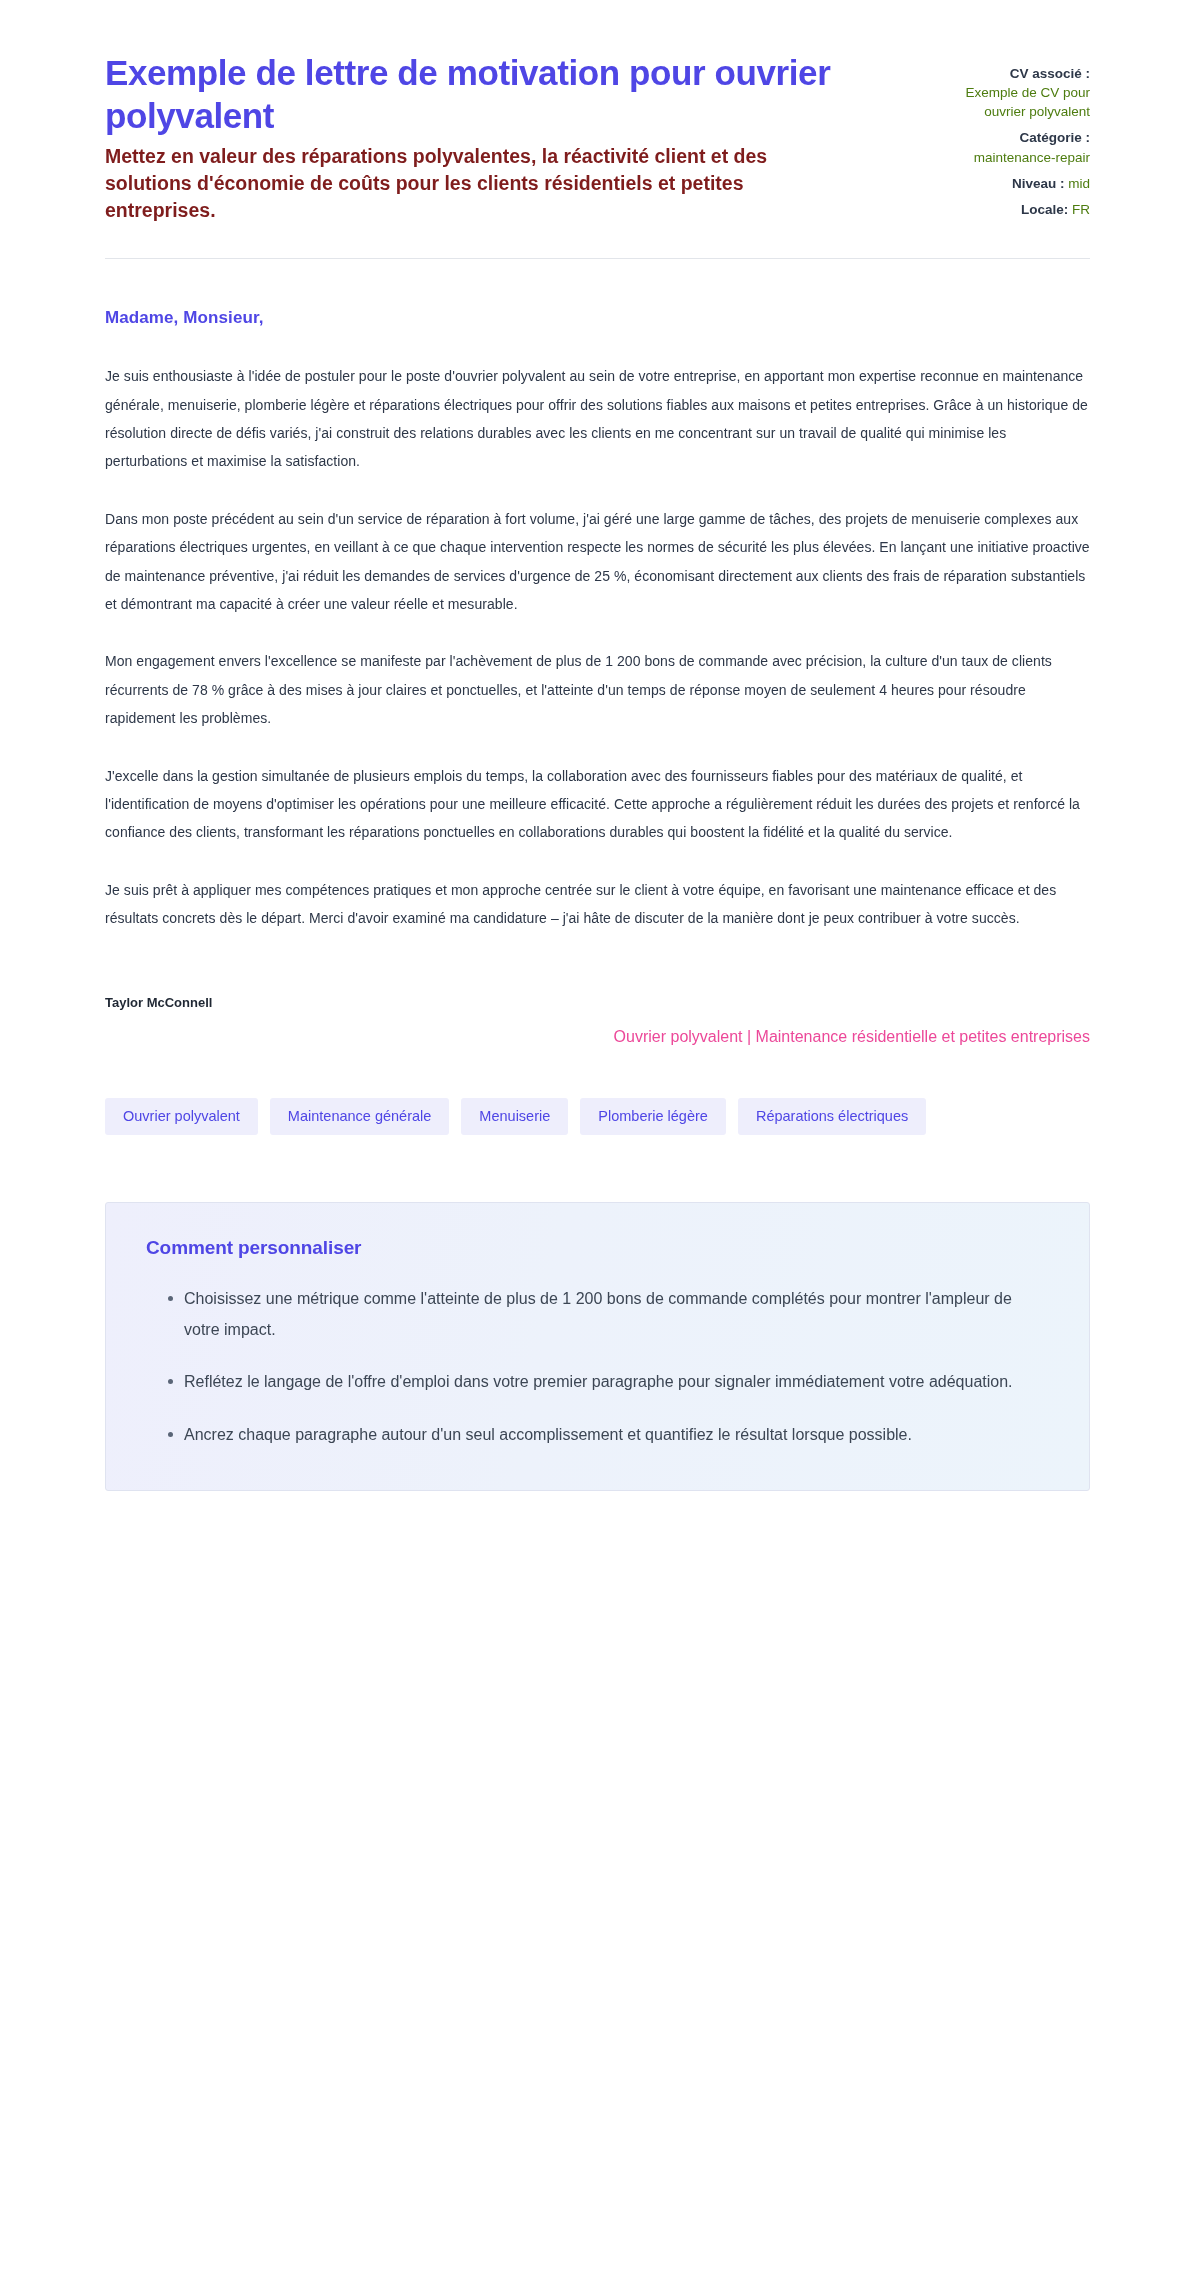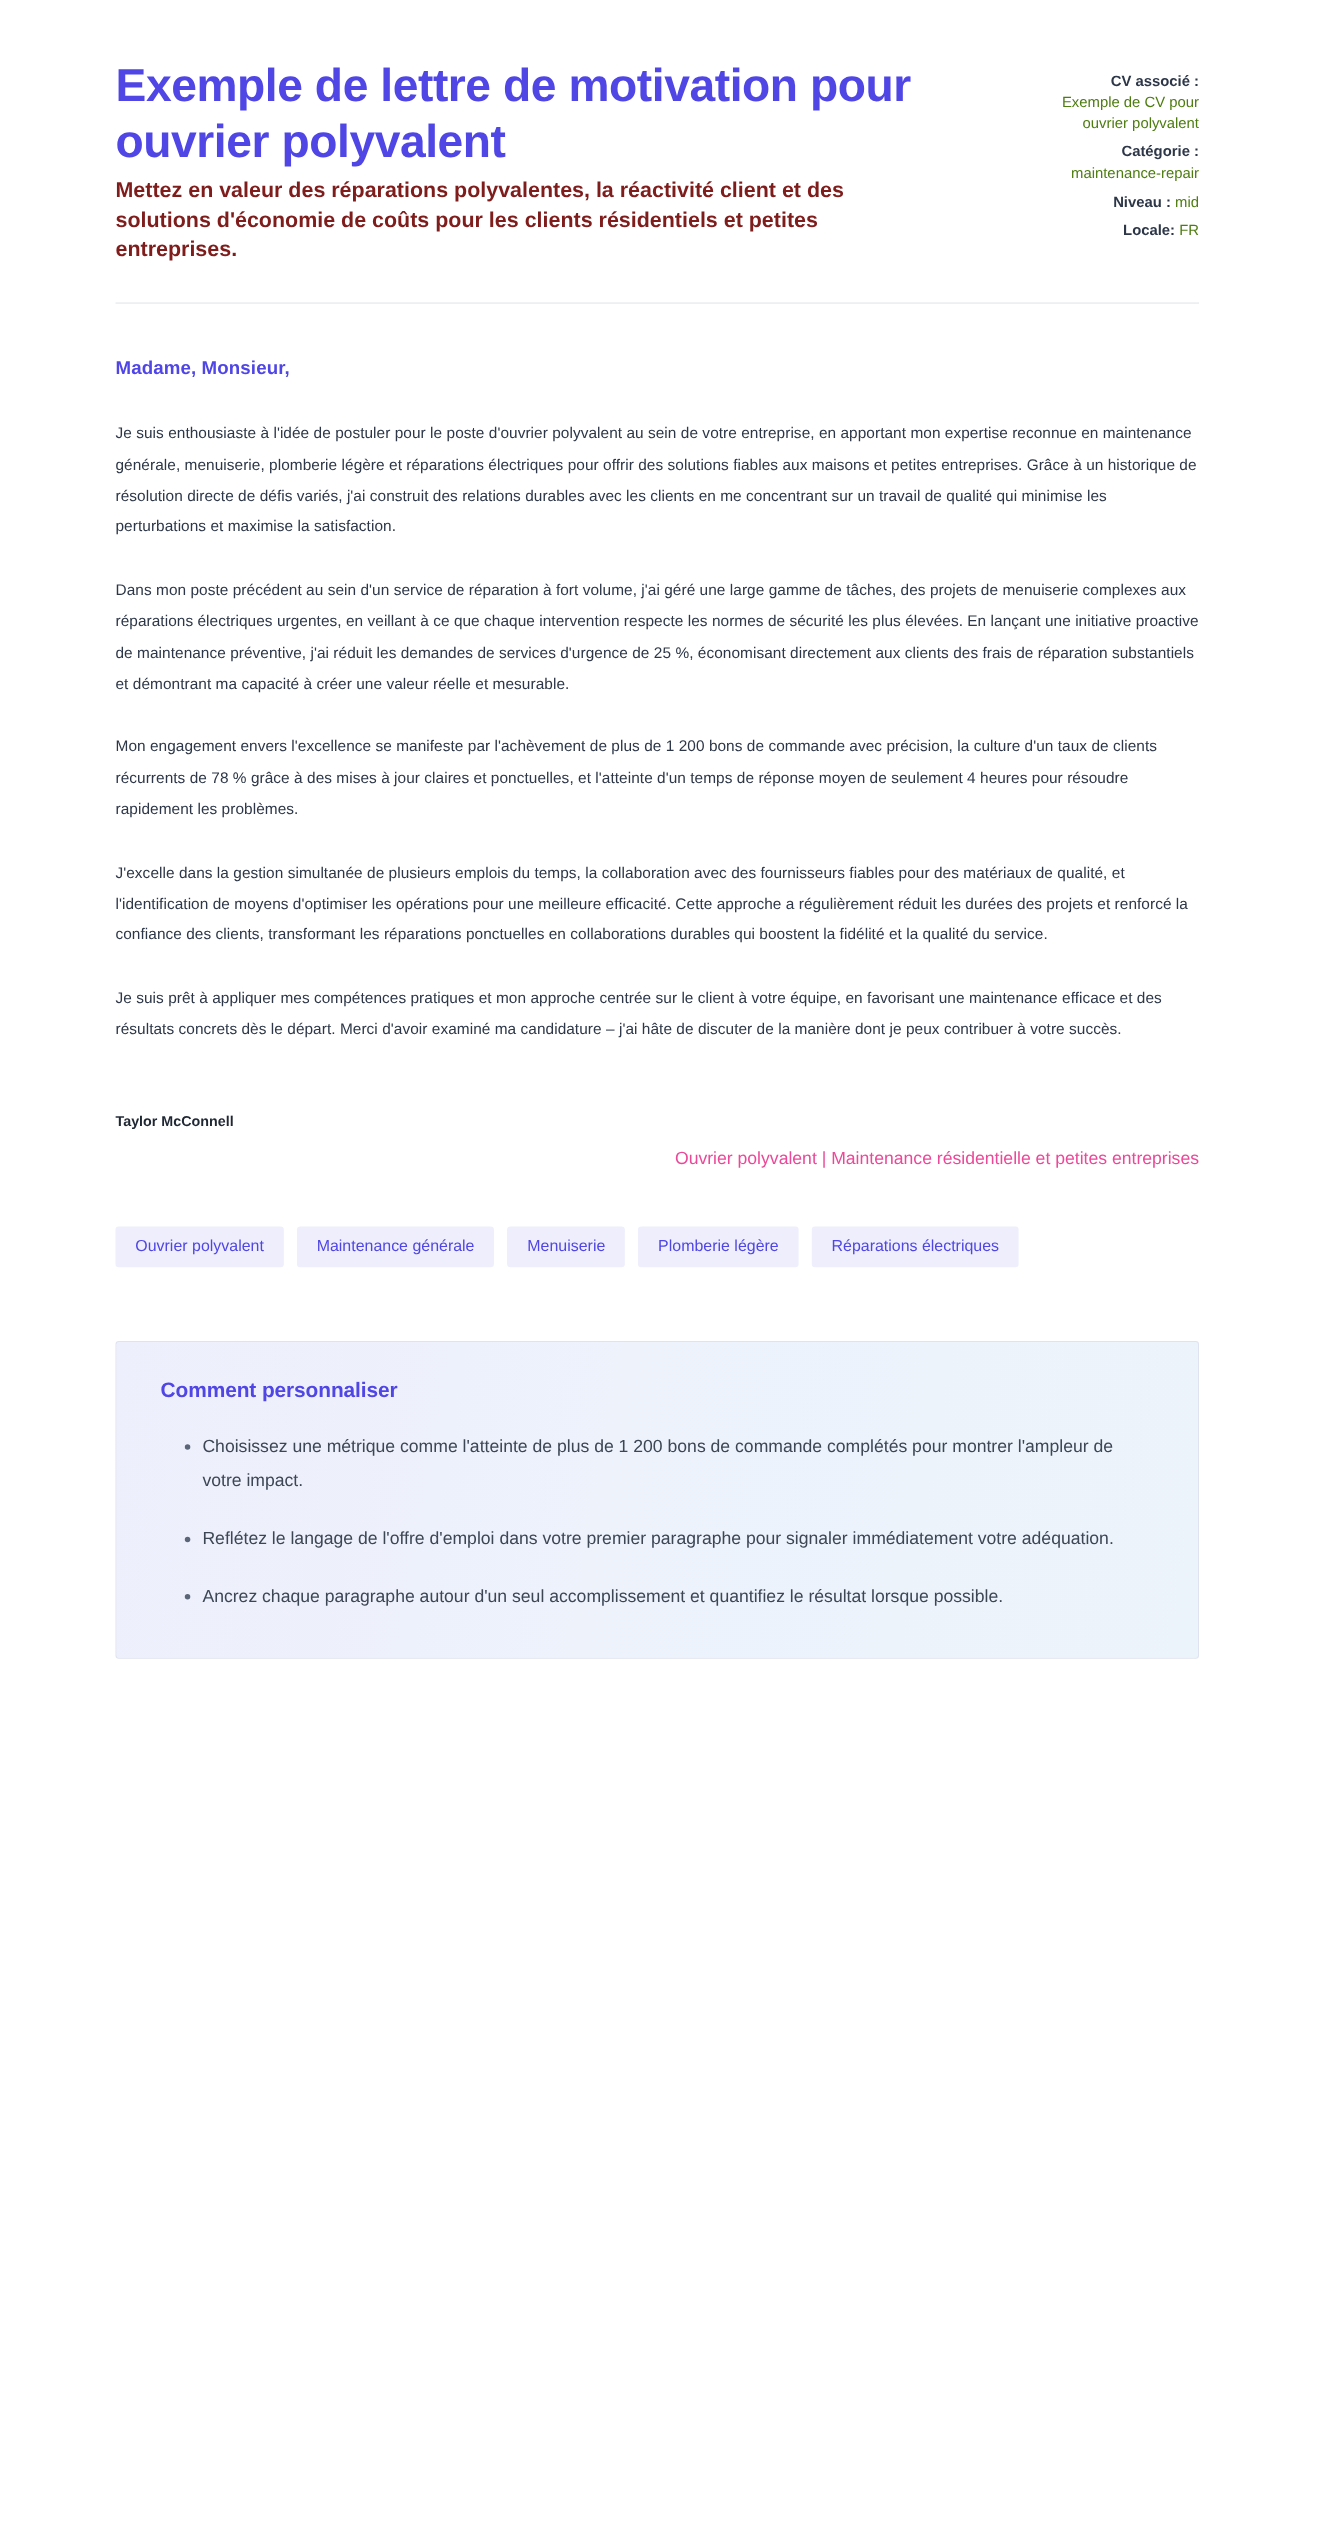--- a/index.html
+++ b/index.html
@@ -28,21 +28,21 @@
     justify-content: space-between;
     padding: 52px 110px 0 105px;
     gap: 40px;
   }
   .header-left {
     flex: 0 1 745px;
     max-width: 745px;
   }
   .doc-title {
     margin: 0;
-    font-size: 42px;
+    font-size: 35px;
     line-height: 1.22;
     font-weight: 700;
     letter-spacing: -0.4px;
     color: #4f46e5;
   }
   .doc-subtitle {
     margin: 6px 0 0 0;
     font-size: 19.5px;
     line-height: 1.38;
     font-weight: 700;

